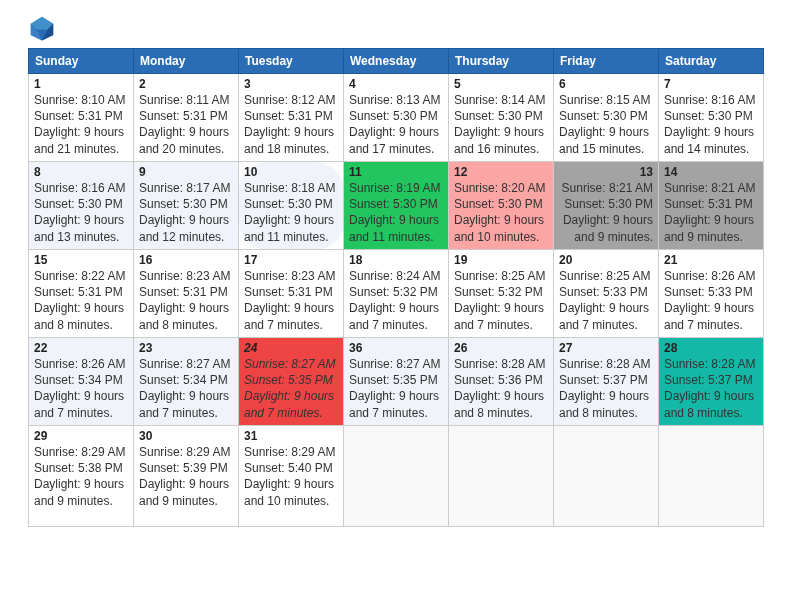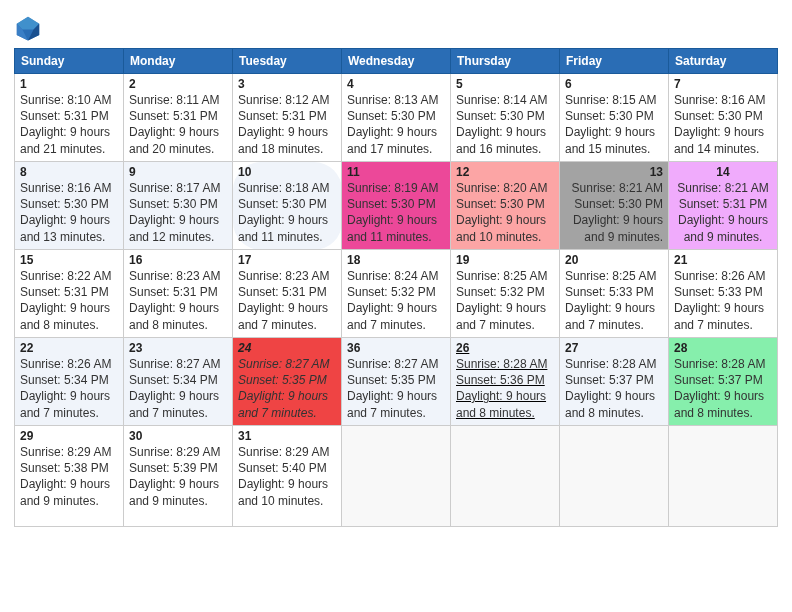--- a/index.html
+++ b/index.html
@@ -7,21 +7,21 @@
       width: 792px;
       height: 612px;
       background: #fff;
       font-family: Arial, sans-serif;
       font-size: 11px;
       overflow: hidden;
     }
     .page {
       width: 792px;
       height: 612px;
-      padding: 10px 14px;
+      padding: 10px 28px;
     }
     .header {
       display: flex;
       align-items: flex-start;
       justify-content: space-between;
       margin-bottom: 6px;
     }
     .logo {
       display: flex;
       align-items: center;
@@ -172,33 +172,33 @@
             <div class="day-info">Sunrise: 8:16 AM<br>Sunset: 5:30 PM<br>Daylight: 9 hours<br>and 13 minutes.</div>
           </td>
           <td style="background: rgb(240, 244, 250);">
             <span class="day-num">9</span>
             <div class="day-info">Sunrise: 8:17 AM<br>Sunset: 5:30 PM<br>Daylight: 9 hours<br>and 12 minutes.</div>
           </td>
           <td style="background: rgb(240, 244, 250); border-radius: 28px;">
             <span class="day-num">10</span>
             <div class="day-info">Sunrise: 8:18 AM<br>Sunset: 5:30 PM<br>Daylight: 9 hours<br>and 11 minutes.</div>
           </td>
-          <td style="background: #ec4899; margin-left: 12px;">
+          <td style="background: #22c55e; margin-left: 12px;">
             <span class="day-num">11</span>
             <div class="day-info">Sunrise: 8:19 AM<br>Sunset: 5:30 PM<br>Daylight: 9 hours<br>and 11 minutes.</div>
           </td>
           <td style="background: #fca5a5;">
             <span class="day-num">12</span>
             <div class="day-info">Sunrise: 8:20 AM<br>Sunset: 5:30 PM<br>Daylight: 9 hours<br>and 10 minutes.</div>
           </td>
           <td style="background: #a3a3a3; text-align: right;">
             <span class="day-num">13</span>
             <div class="day-info">Sunrise: 8:21 AM<br>Sunset: 5:30 PM<br>Daylight: 9 hours<br>and 9 minutes.</div>
           </td>
-          <td style="background: #f0abfc; text-align: center;">
+          <td style="background: #a3a3a3;">
             <span class="day-num">14</span>
             <div class="day-info">Sunrise: 8:21 AM<br>Sunset: 5:31 PM<br>Daylight: 9 hours<br>and 9 minutes.</div>
           </td>
         </tr>
         <tr>
           <td>
             <span class="day-num">15</span>
             <div class="day-info">Sunrise: 8:22 AM<br>Sunset: 5:31 PM<br>Daylight: 9 hours<br>and 8 minutes.</div>
           </td>
           <td>
@@ -236,29 +236,29 @@
             <div class="day-info">Sunrise: 8:27 AM<br>Sunset: 5:34 PM<br>Daylight: 9 hours<br>and 7 minutes.</div>
           </td>
           <td style="background: #ef4444; font-style: italic;">
             <span class="day-num">24</span>
             <div class="day-info">Sunrise: 8:27 AM<br>Sunset: 5:35 PM<br>Daylight: 9 hours<br>and 7 minutes.</div>
           </td>
           <td style="background: rgb(240, 244, 250);">
             <span class="day-num">36</span>
             <div class="day-info">Sunrise: 8:27 AM<br>Sunset: 5:35 PM<br>Daylight: 9 hours<br>and 7 minutes.</div>
           </td>
-          <td style="background: rgb(240, 244, 250); text-decoration: underline;">
+          <td style="background: rgb(240, 244, 250);">
             <span class="day-num">26</span>
             <div class="day-info">Sunrise: 8:28 AM<br>Sunset: 5:36 PM<br>Daylight: 9 hours<br>and 8 minutes.</div>
           </td>
           <td style="background: rgb(240, 244, 250);">
             <span class="day-num">27</span>
             <div class="day-info">Sunrise: 8:28 AM<br>Sunset: 5:37 PM<br>Daylight: 9 hours<br>and 8 minutes.</div>
           </td>
-          <td style="background: #86efac;">
+          <td style="background: #14b8a6;">
             <span class="day-num">28</span>
             <div class="day-info">Sunrise: 8:28 AM<br>Sunset: 5:37 PM<br>Daylight: 9 hours<br>and 8 minutes.</div>
           </td>
         </tr>
         <tr class="last-row">
           <td>
             <span class="day-num">29</span>
             <div class="day-info">Sunrise: 8:29 AM<br>Sunset: 5:38 PM<br>Daylight: 9 hours<br>and 9 minutes.</div>
           </td>
           <td>

